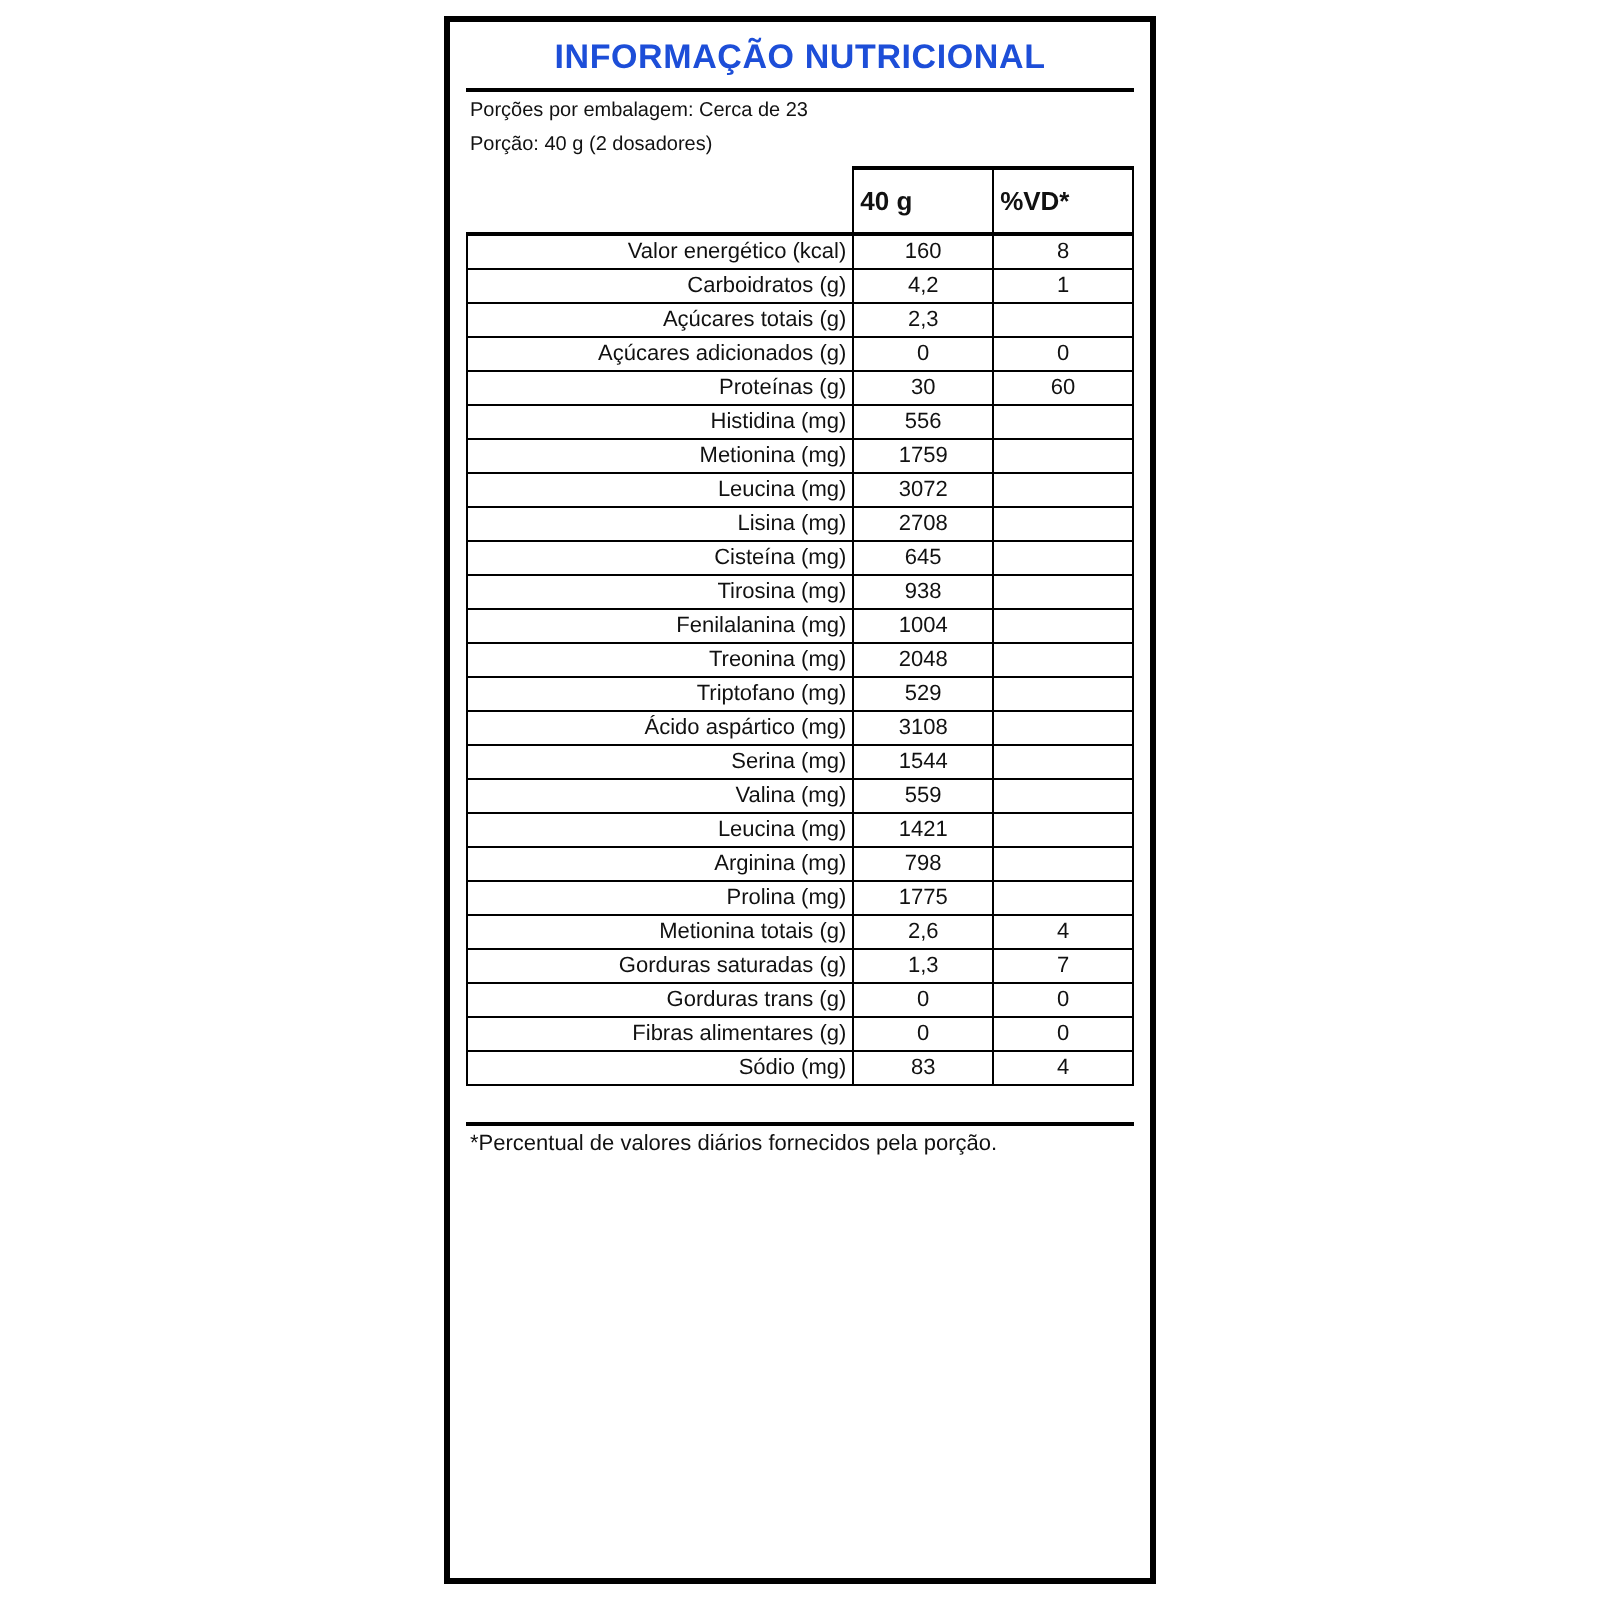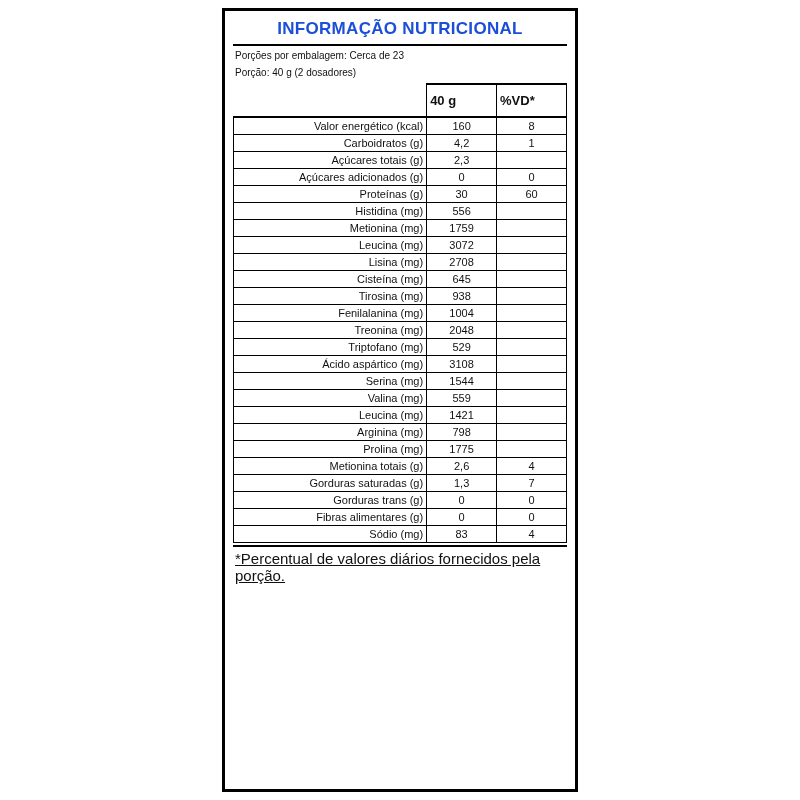--- a/index.html
+++ b/index.html
@@ -95,26 +95,25 @@
   td.vd {
     border-right: none;
   }
   tr.indent td.name {
     padding-left: 10px;
   }
   tr.indent2 td.name {
     padding-left: 18px;
   }
   .footnote {
-    font-size: 15px;
+    font-size: 11px;
     padding: 3px 2px 0 2px;
     border-top: 2px solid #000000;
-    margin-top: 2px;
+    margin-top: 18px;
     color: #111111;
-    text-decoration: underline;
   }
   .spacer-top {
     height: 2px;
   }
 </style>
 </head>
 <body>
 
 <div id="canvas">
 

